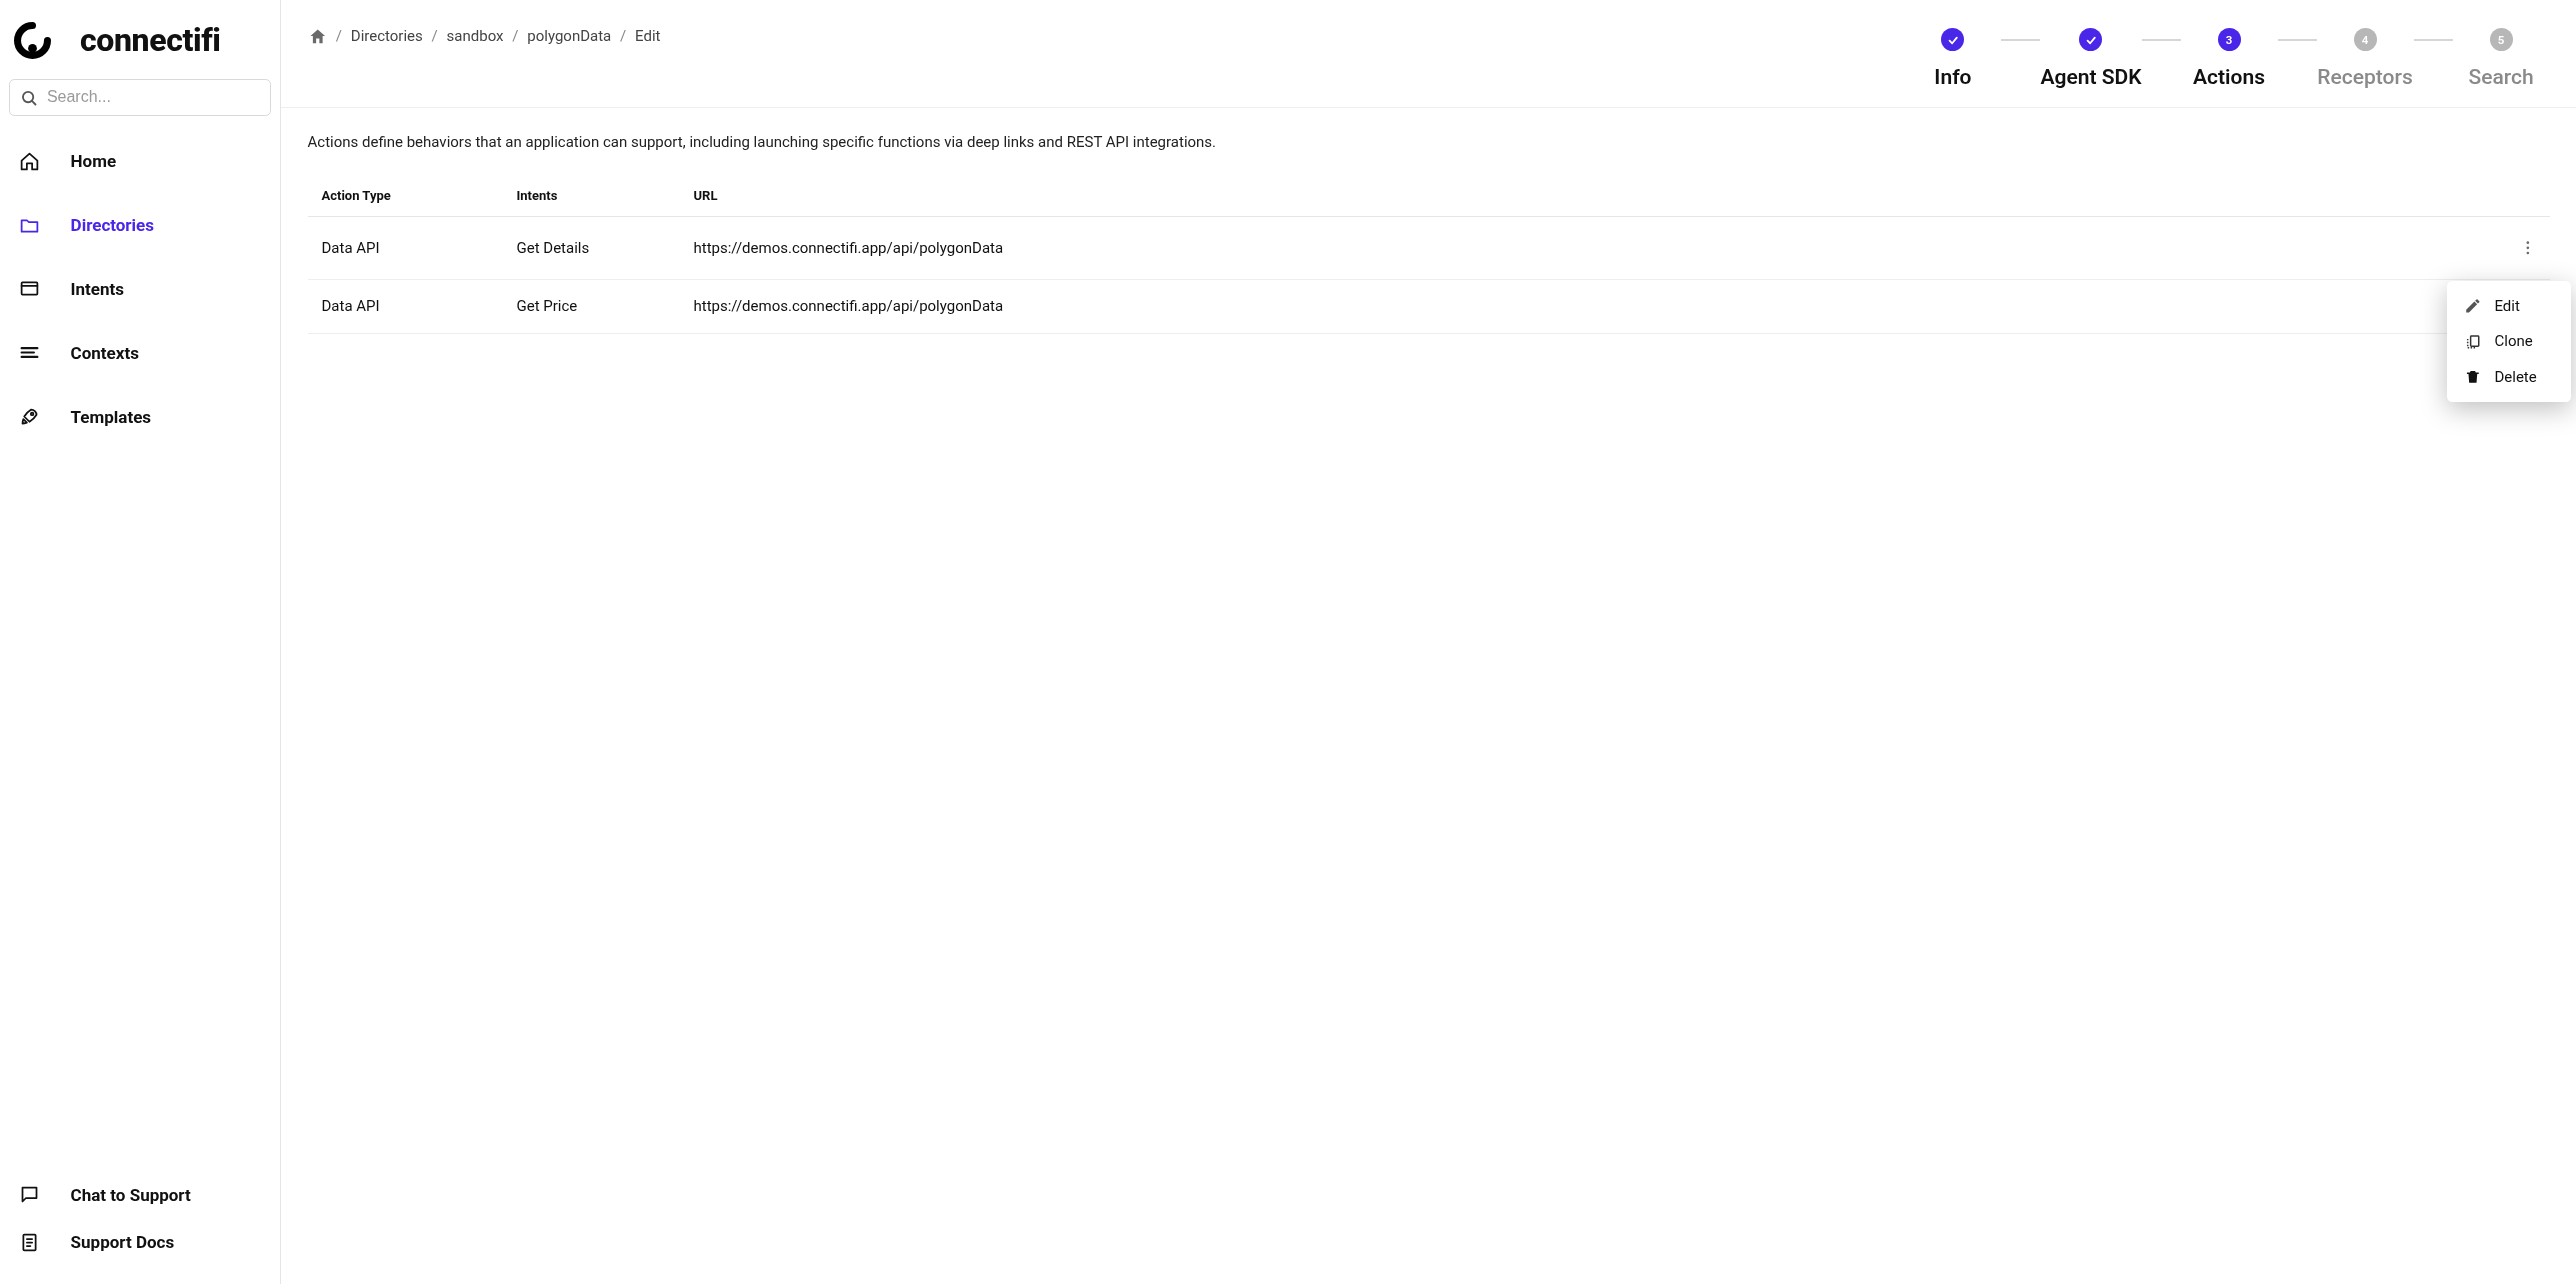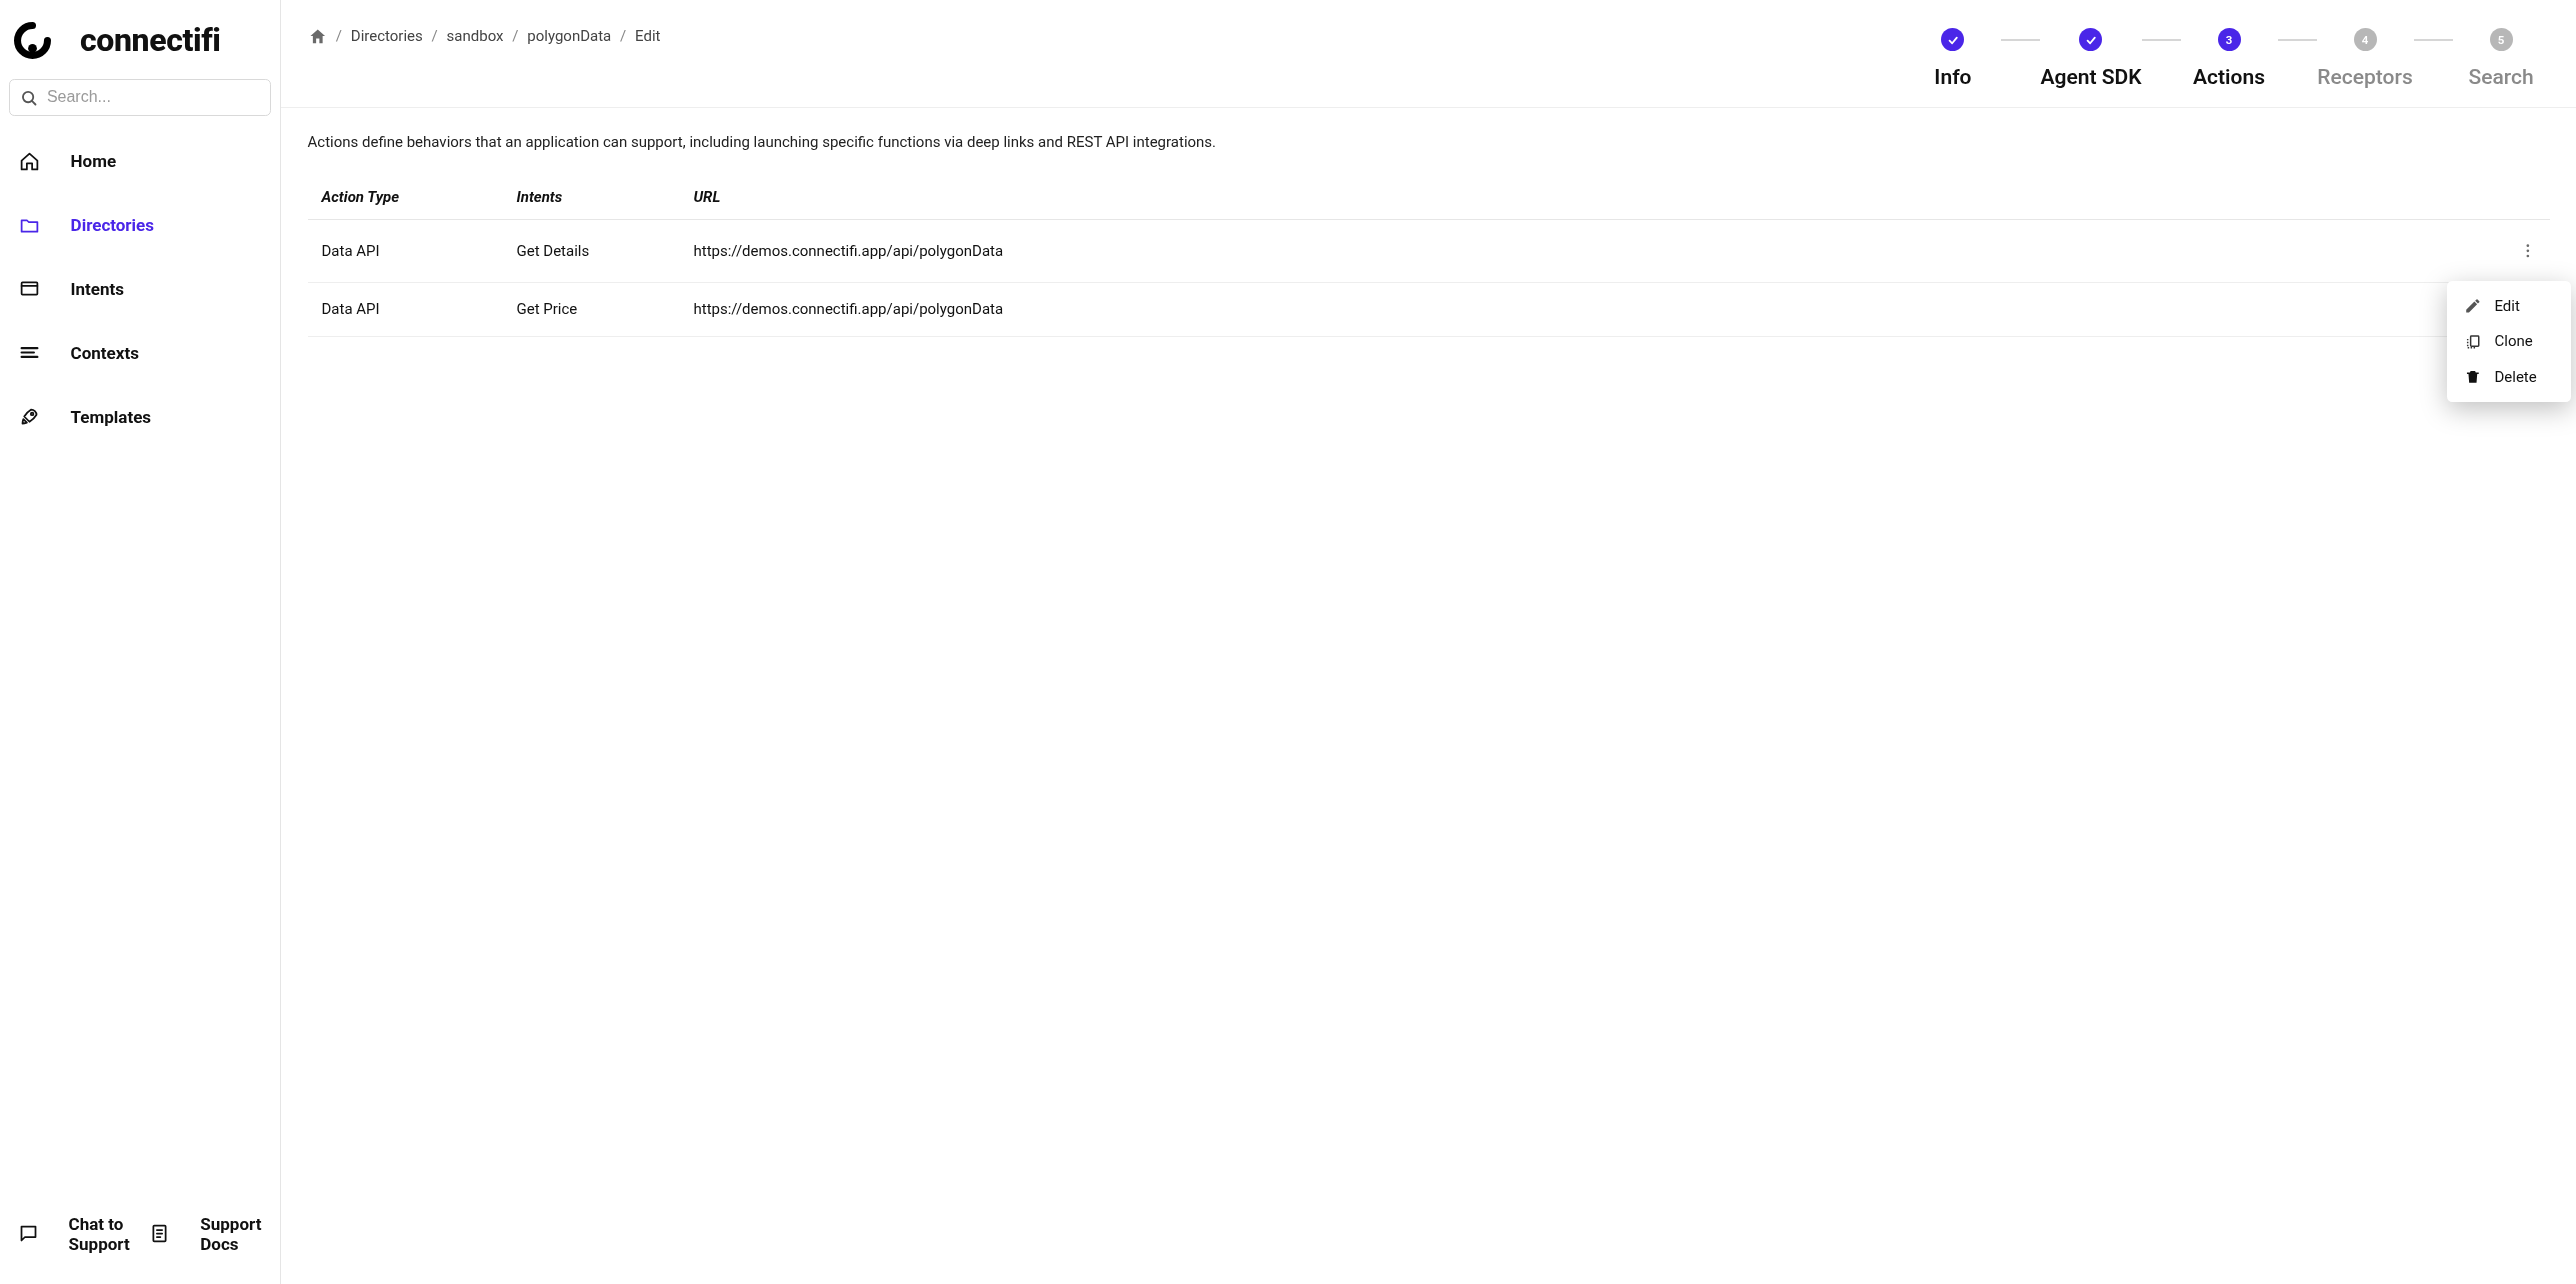--- a/index.html
+++ b/index.html
@@ -66,21 +66,21 @@
     font-size: 17px;
     font-weight: 700;
     color: #111;
     cursor: pointer;
     border-radius: 5.3px;
   }
   .nav-item .icon { width: 23px; height: 23px; display:flex; align-items:center; justify-content:center; }
   .nav-item.active { color: #4a26e8; }
   .nav-item.active svg { stroke: #4a26e8; }
 
-  .sidebar-bottom { margin-top: auto; display:flex; flex-direction:row; }
+  .sidebar-bottom { margin-top: auto; display:flex; flex-direction:column; }
 
   
   .main { flex: 1; display: flex; flex-direction: column; overflow: hidden; }
   .topbar {
     display: flex;
     align-items: flex-start;
     justify-content: space-between;
     padding: 26.5px 26.5px 17.7px 26.5px;
     border-bottom: 0.9px solid #eee;
   }
@@ -119,25 +119,24 @@
   .page-title { font-size: 25px; font-weight: 800; margin-bottom: 10.6px; }
   .page-desc  { font-size: 15px; color: #222; margin-bottom: 25px; }
 
   table.actions {
     width: 100%;
     border-collapse: collapse;
   }
   table.actions th {
     text-align: left;
     font-weight: 700;
-    font-size: 15px;
+    font-size: 13px;
     padding: 12.4px 14px;
     border-bottom: 0.9px solid #e6e6e6;
     color:#111;
-    font-style:italic;
   }
   table.actions td {
     font-size: 15px;
     padding: 17.7px 14px;
     border-bottom: 0.9px solid #eee;
     color:#111;
   }
   table.actions td.menu-cell { text-align: right; width: 53px; padding-right: 8.8px; }
   .kebab { width:26.5px; height:26.5px; display:inline-flex; align-items:center; justify-content:center; cursor:pointer; border-radius:3.5px; color:#6a6a6a; }
 

